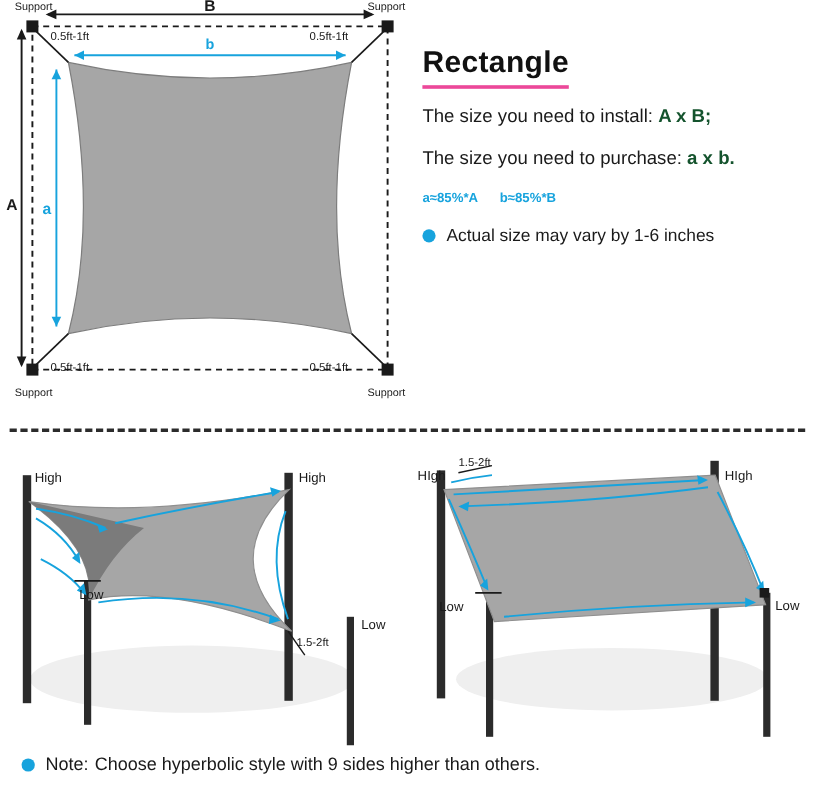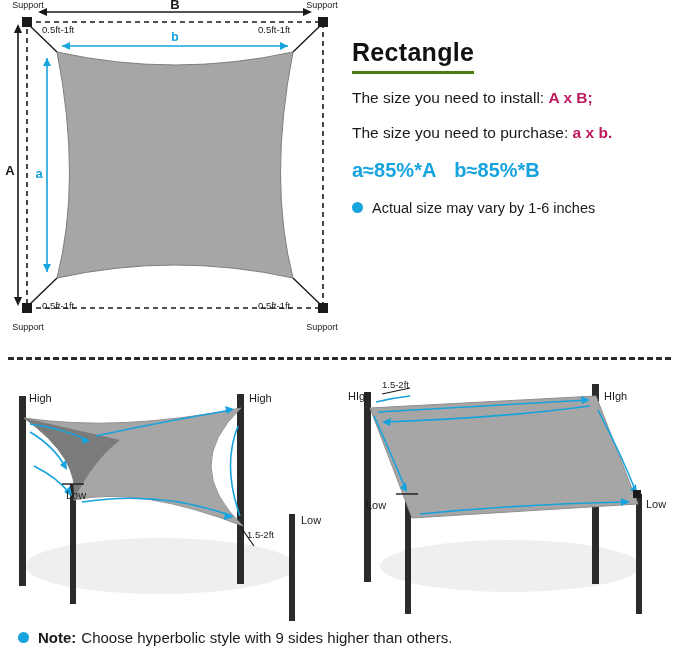--- a/index.html
+++ b/index.html
@@ -41,35 +41,35 @@
     top: 38px;
     width: 320px;
   }
   .info-title {
     font-size: 25px;
     font-weight: bold;
     color: #111;
     letter-spacing: 0.3px;
     padding-bottom: 4px;
     display: inline-block;
-    border-bottom: 3px solid #4d7c0f;
+    border-bottom: 3px solid #ec4899;
     margin-bottom: 14px;
   }
   .info-line {
     font-size: 15.5px;
     color: #1a1a1a;
     margin-bottom: 16px;
     line-height: 1.25;
   }
   .accent-bold {
-    color: #be185d;
+    color: #14532d;
     font-weight: bold;
   }
   .formula-line {
-    font-size: 20px;
+    font-size: 11px;
     color: #17a3dd;
     font-weight: bold;
     margin-bottom: 18px;
   }
   .formula-gap {
     display: inline-block;
     width: 18px;
   }
   .bullet-line {
     display: flex;
@@ -120,21 +120,21 @@
   
   .note-row {
     position: absolute;
     left: 18px;
     top: 629px;
     display: flex;
     align-items: center;
     font-size: 15px;
   }
   .note-label {
-    font-weight: bold;
+    font-weight: normal;
     margin-right: 5px;
     text-align: right;
   }
   svg text {
     font-family: "Liberation Sans", sans-serif;
   }
 </style>
 </head>
 <body>
 

